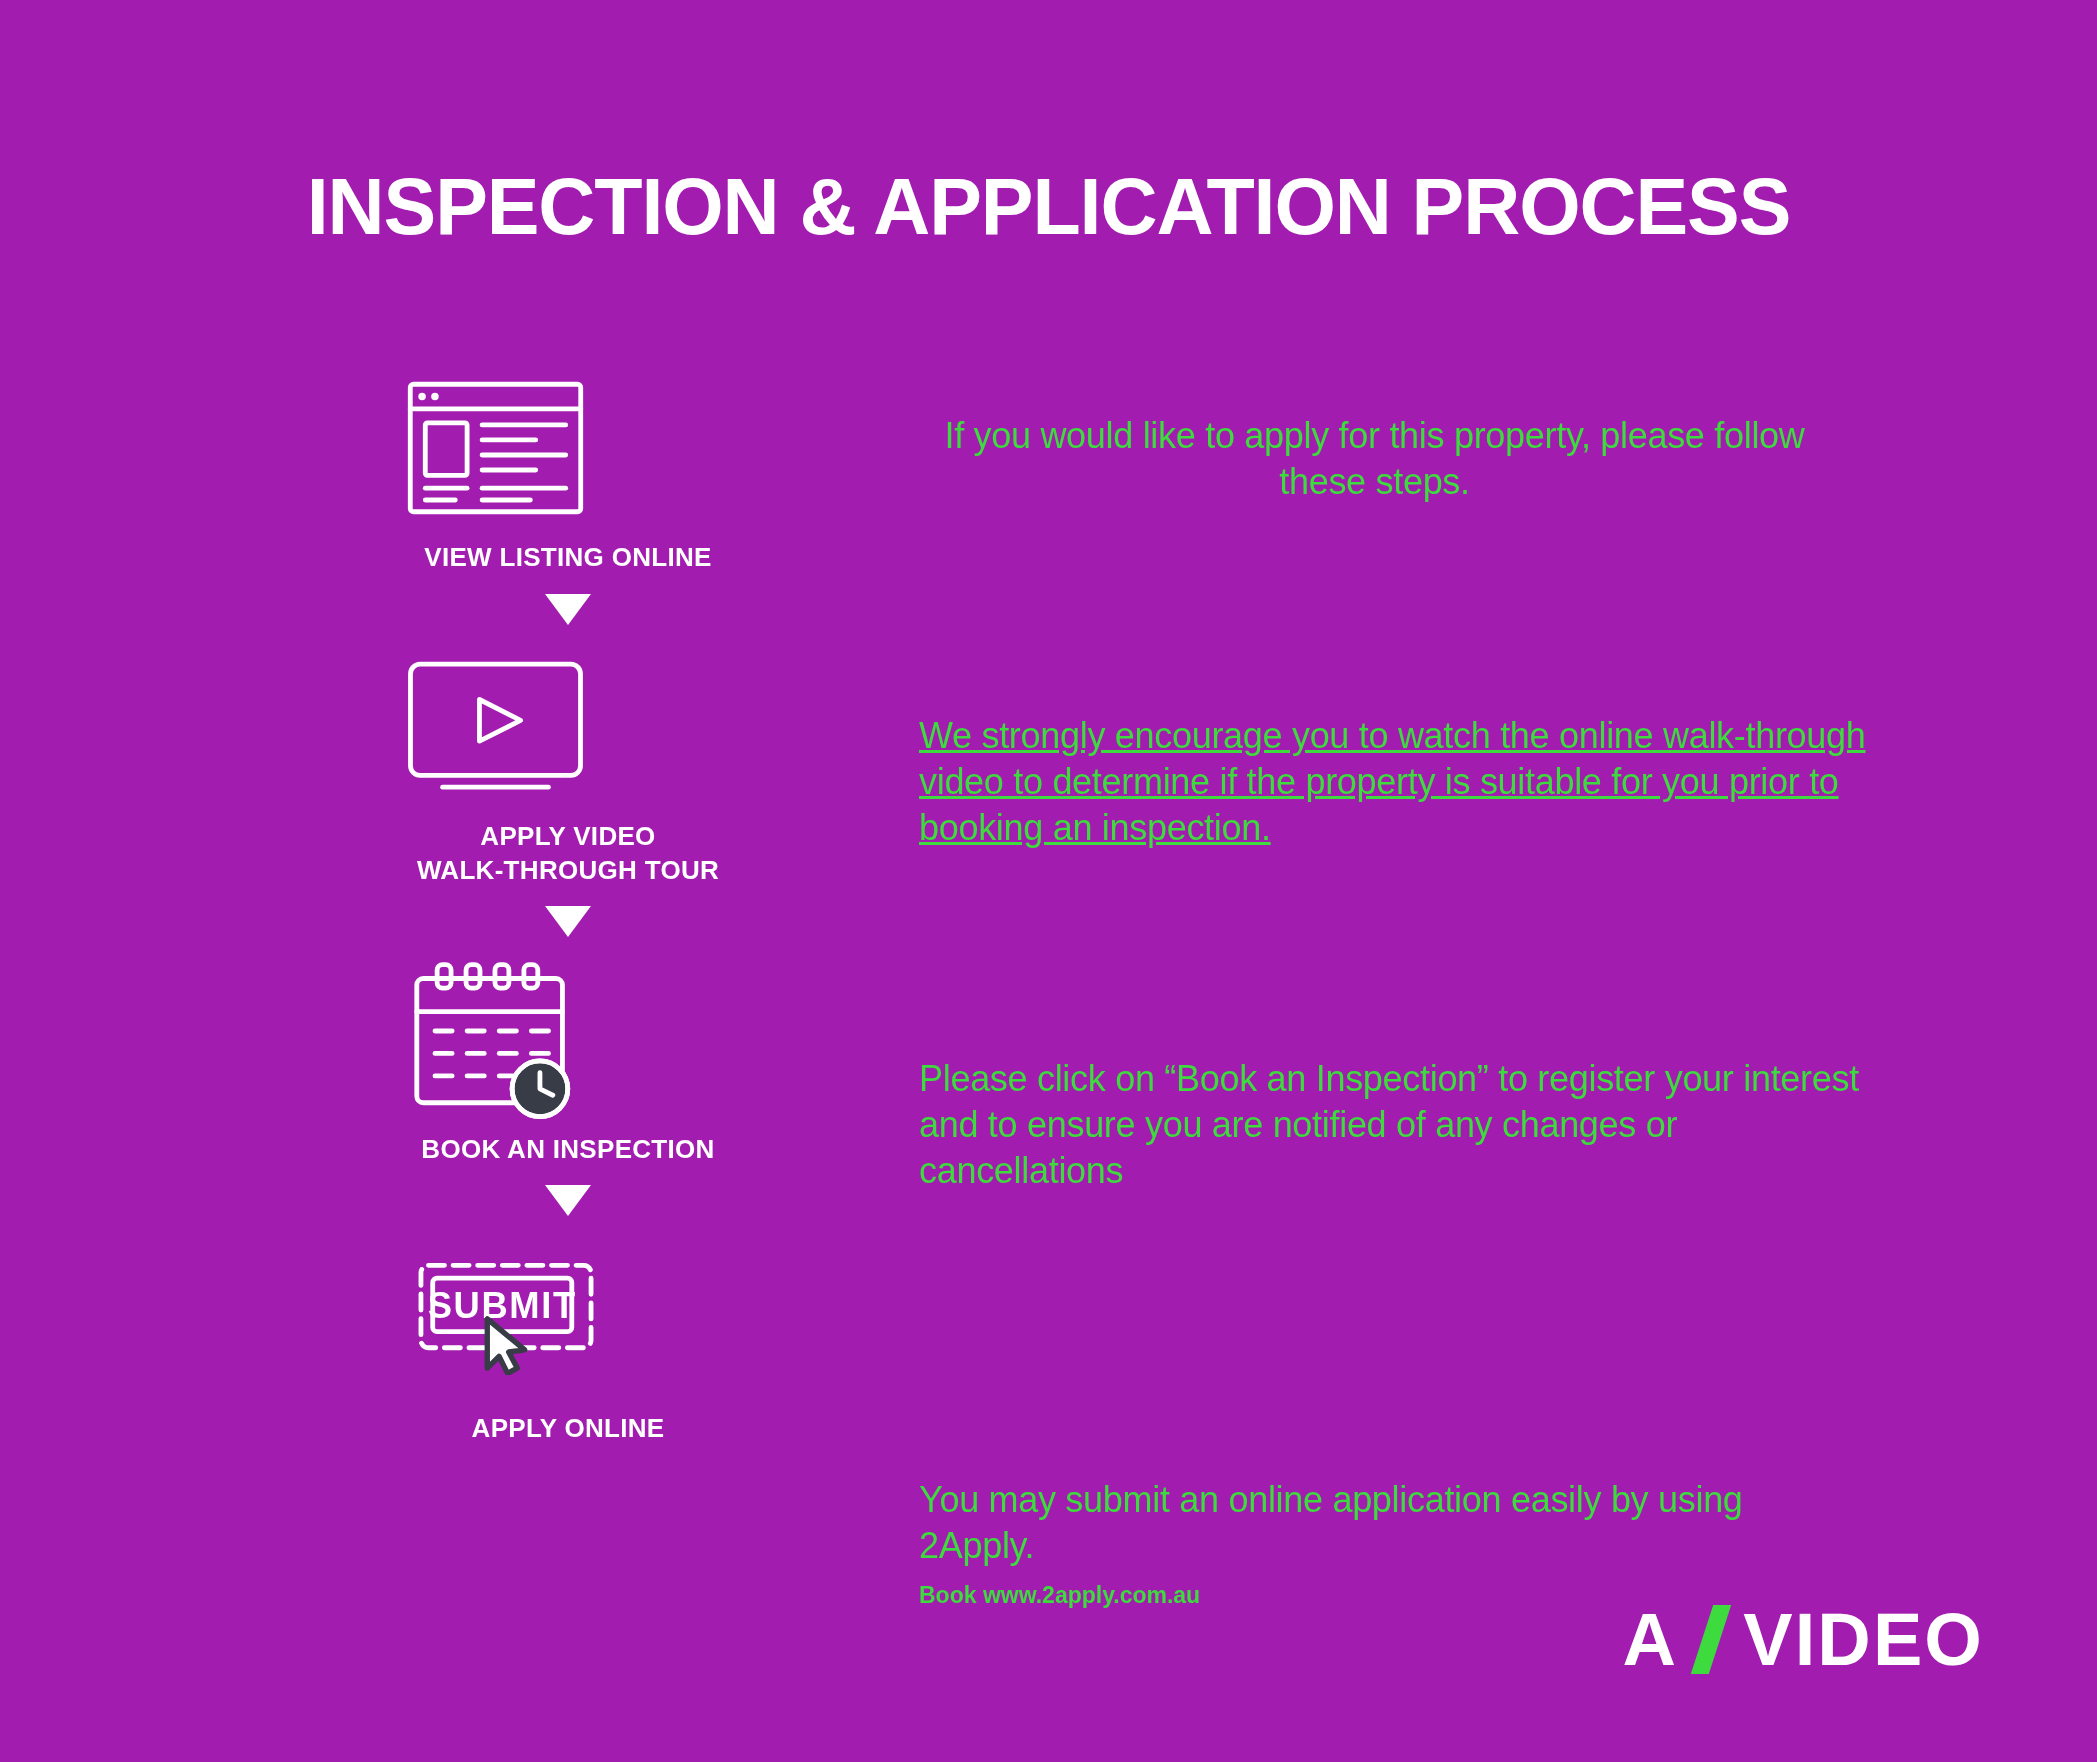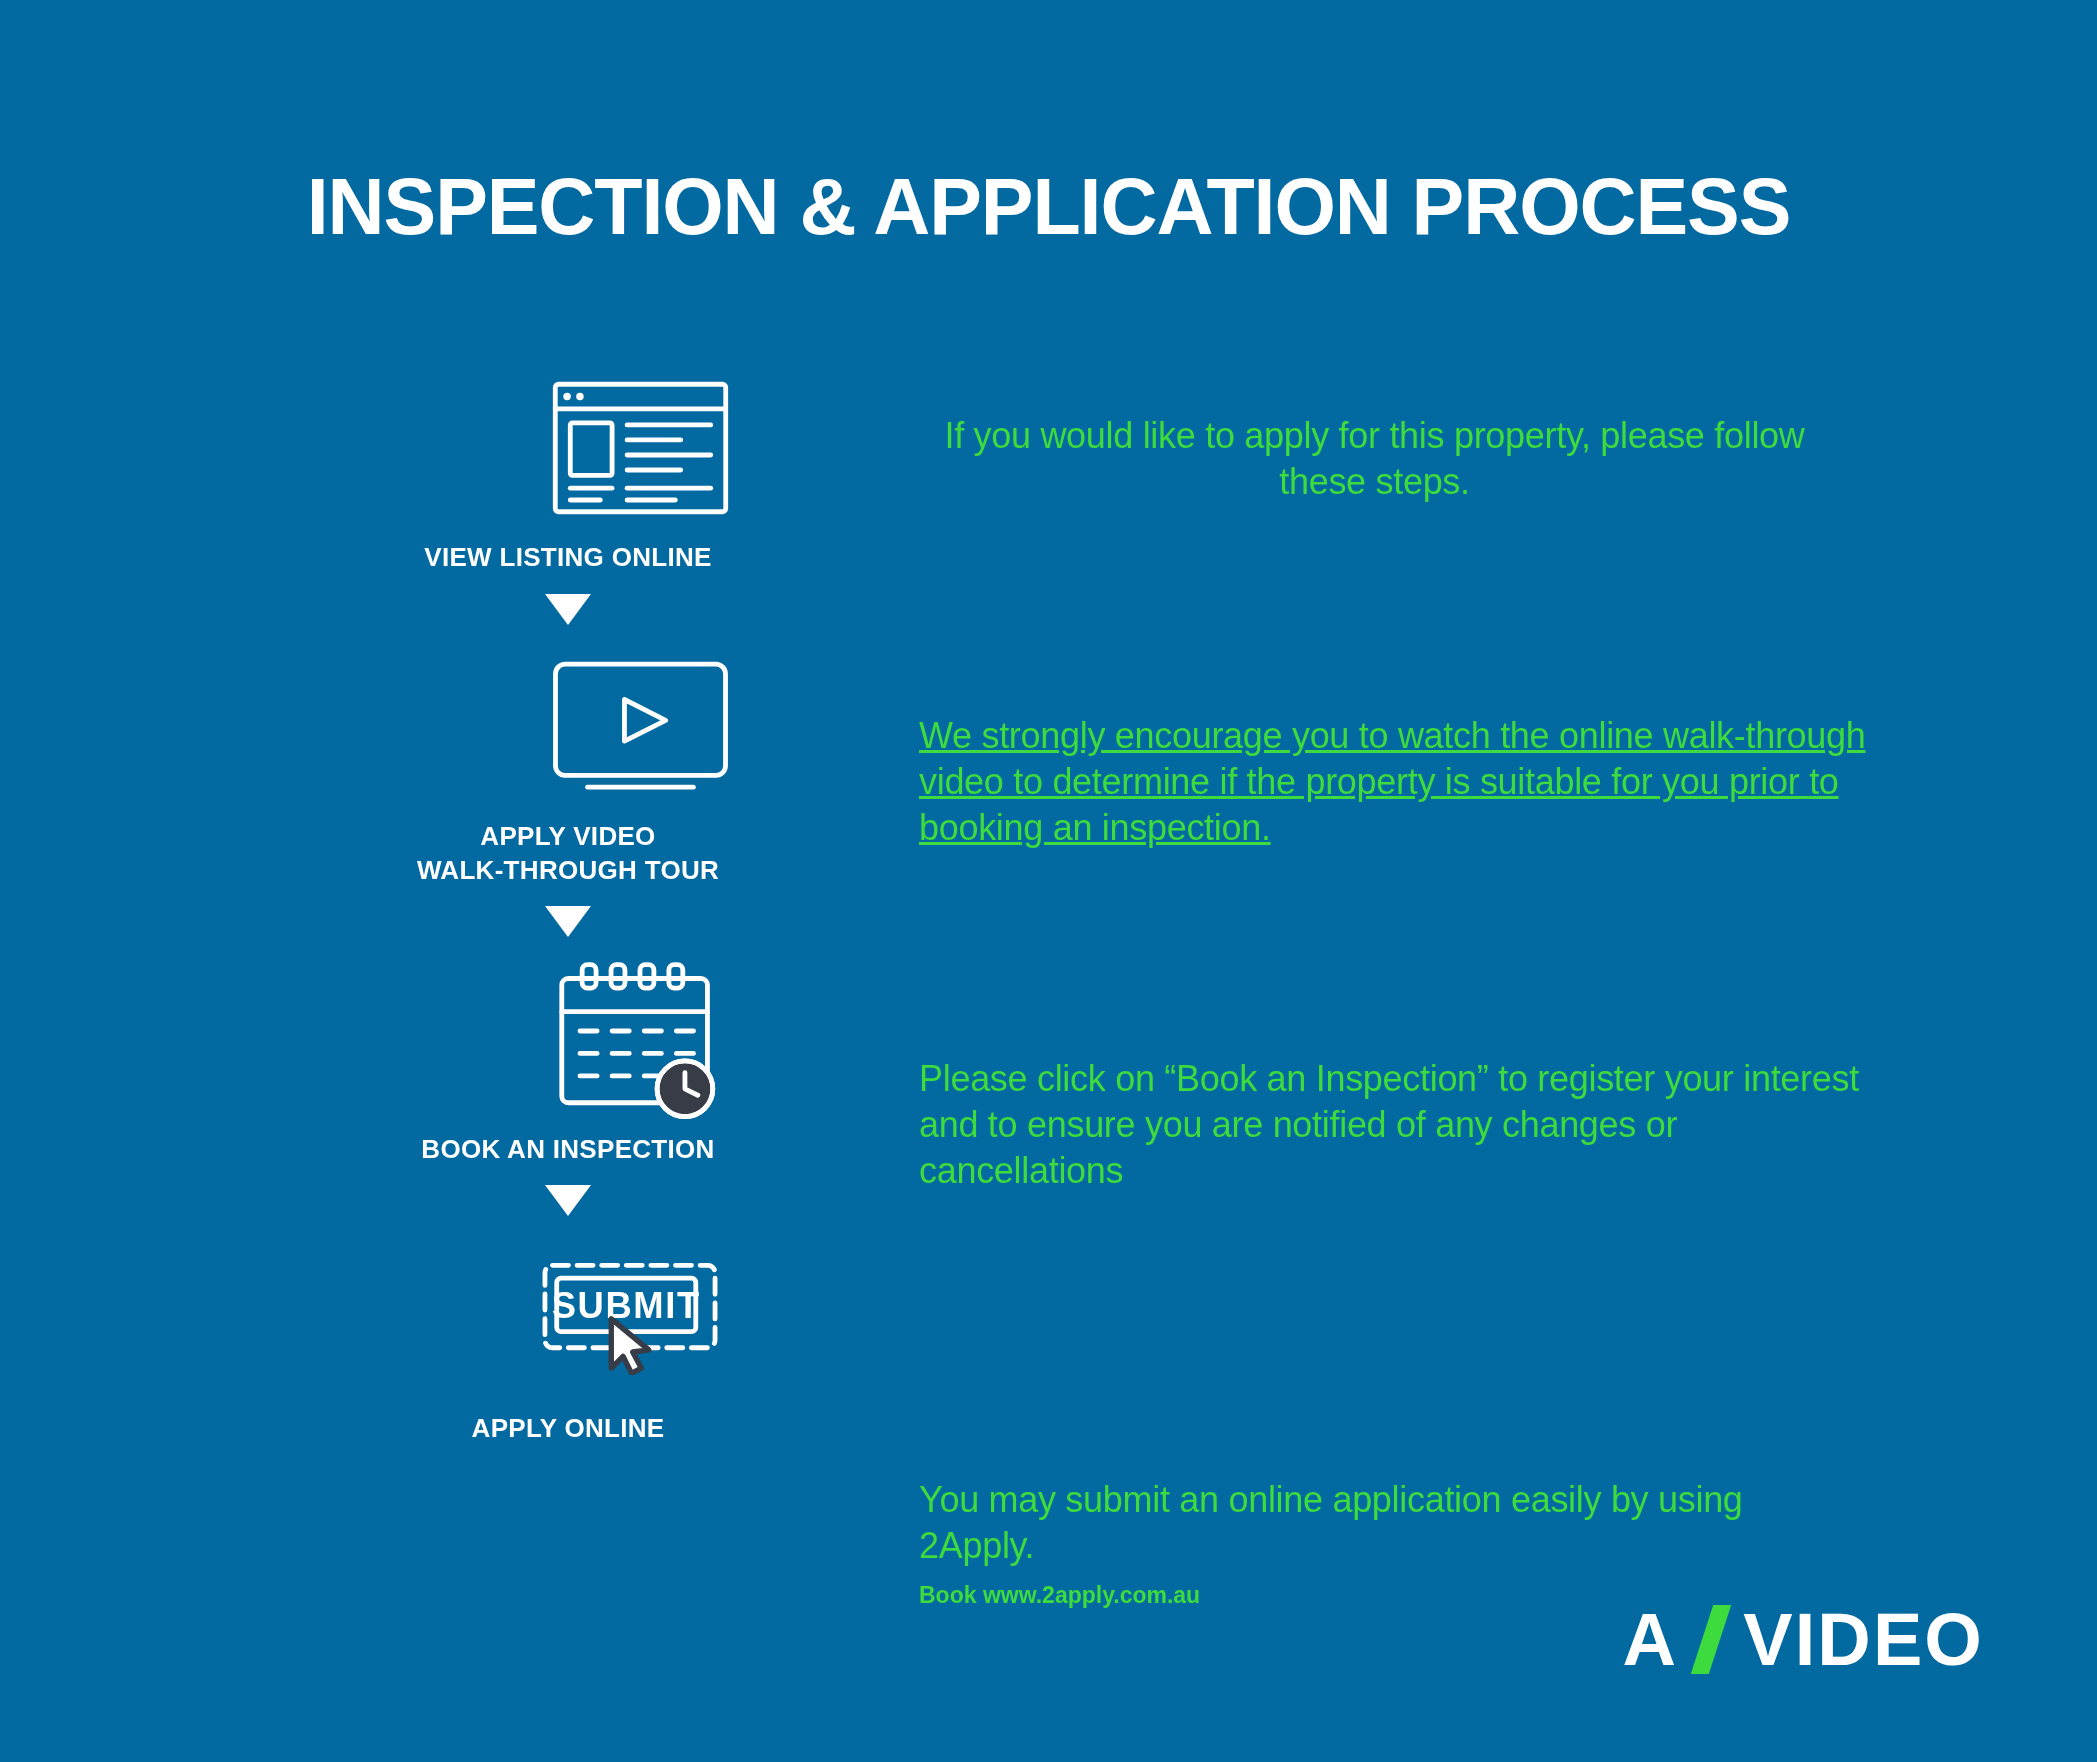--- a/index.html
+++ b/index.html
@@ -12,21 +12,21 @@
     height: 1762px;
     font-family: "Liberation Sans", sans-serif;
     color: #ffffff;
     overflow: hidden;
     position: relative;
   }
 
   .page {
     position: absolute;
     inset: 0;
-    background: #0369a1;
+    background: #a21caf;
   }
 
   .title {
     position: absolute;
     top: 161px;
     left: 0;
     width: 100%;
     text-align: center;
     font-size: 79px;
     font-weight: bold;
@@ -45,21 +45,21 @@
 
   .step {
     width: 322px;
     text-align: center;
   }
 
   .icon-wrap {
     height: 177px;
     display: flex;
     align-items: center;
-    justify-content: flex-end;
+    justify-content: flex-start;
   }
 
   .step-label {
     font-size: 26px;
     font-weight: bold;
     letter-spacing: 0.3px;
     line-height: 1.28;
     color: #ffffff;
     margin-top: 5.4px;
     white-space: pre-line;

